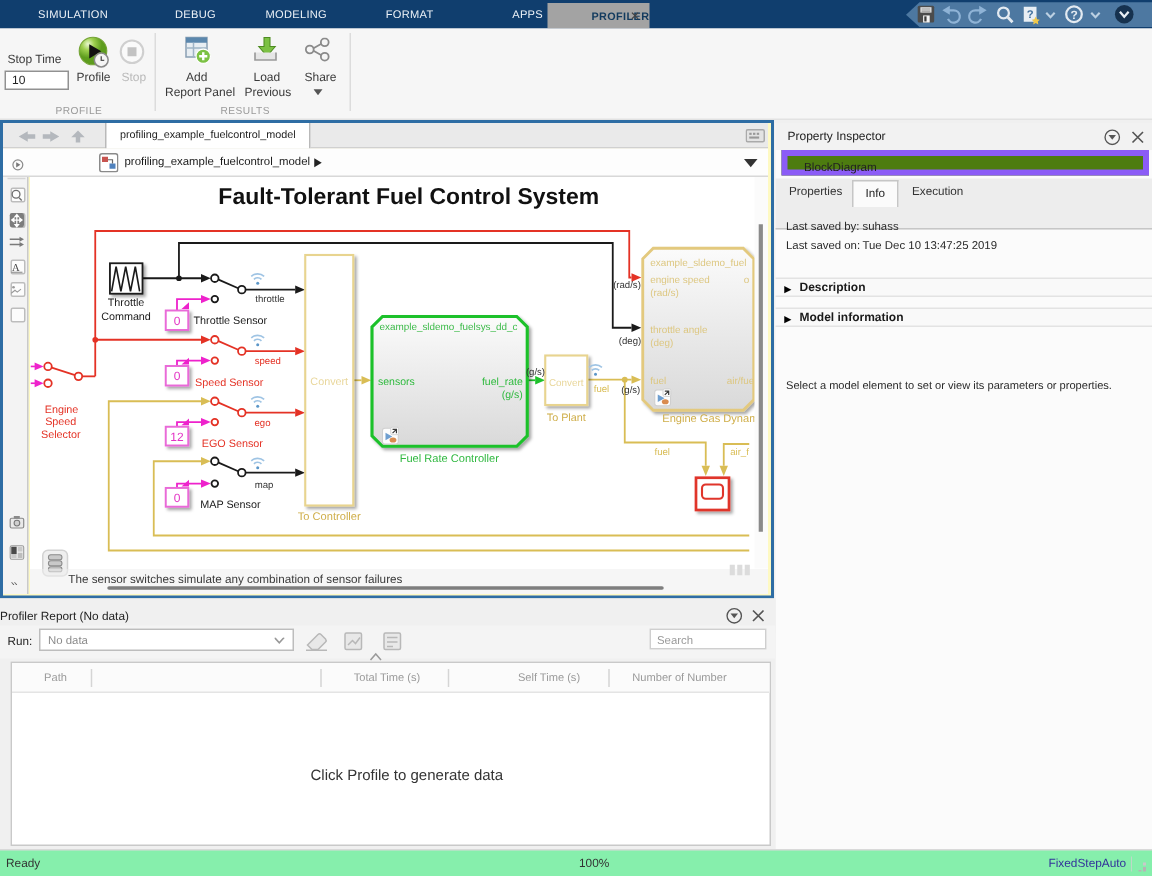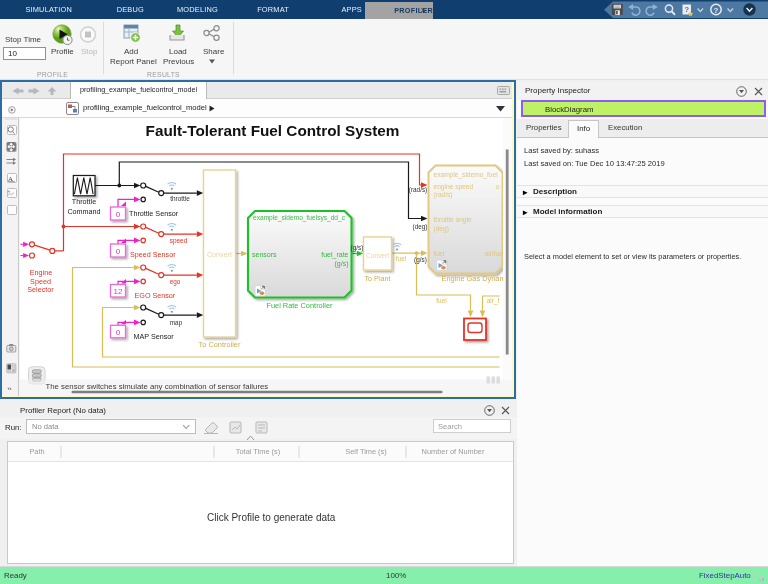--- a/index.html
+++ b/index.html
@@ -21,30 +21,30 @@
 
 #docwin{left:0;top:80px;width:515.5px;height:319px;background:#fef9c3;border:2.5px solid #2e6da4}
 #doctabs{position:absolute;left:0;top:0;width:510px;height:17px;background:#eaeaea;border-bottom:1px solid #d0d0d0}
 #dtab{position:absolute;left:68px;top:0;width:137px;height:17px;background:#fff;border-left:1px solid #b9b9b9;border-right:1px solid #b9b9b9;font-size:7.2px;color:#222;text-align:center;line-height:16px}
 #crumb{position:absolute;left:0;top:17px;width:510px;height:19px;background:#fdfdfd;border-bottom:1px solid #d8d8d8}
 #palette{position:absolute;left:0;top:36px;width:17px;height:277.5px;background:#f3f3f3;border-right:1px solid #c9c9c9}
 .pbox{position:absolute;left:4.5px;width:10px;height:10px;background:#fcfcfc;border:1px solid #bdbdbd;border-radius:1.5px}
 
 #pi{left:517px;top:82px;width:251px;height:484px;background:#fbfbfb}
 #pihead{position:absolute;left:0;top:0;width:251px;height:18px;background:#f2f2f2}
-#piname{position:absolute;left:4px;top:18px;width:245px;height:17px;background:#bef264;border:2px solid #8b5cf6;font-size:7.8px;color:#222;line-height:16px;padding-left:22px}
-#pitabs{position:absolute;left:0;top:37px;width:251px;height:19px;background:#ededed;border-bottom:1px solid #c6c6c6}
+#piname{position:absolute;left:4px;top:18px;width:245px;height:17px;background:#4d7c0f;border:4px solid #8b5cf6;font-size:7.8px;color:#222;line-height:16px;padding-left:11px}
+#pitabs{position:absolute;left:0;top:37px;width:251px;height:34px;background:#ededed;border-bottom:1px solid #c6c6c6}
 .pitab{position:absolute;top:0;height:19px;font-size:7.8px;color:#333;line-height:18px}
 #pitab-active{position:absolute;left:51px;top:38px;width:31px;height:18px;background:#fbfbfb;border:1px solid #c6c6c6;border-bottom:none;text-align:center;font-size:7.8px;color:#222;line-height:16px}
 .piline{position:absolute;font-size:7.6px;color:#2a2a2a}
 .pisec{position:absolute;left:0;width:251px;height:13px;background:#f9f9f9;border-top:1px solid #e3e3e3;border-bottom:1px solid #e3e3e3;font-size:8px;font-weight:bold;color:#1a1a1a;line-height:12px;padding-left:16px}
 .pisec:before{content:"\25B8";position:absolute;left:6px;top:0;font-size:8.5px;color:#000}
 
 #prof{left:0;top:399px;width:517px;height:167px;background:#f0f0f0}
-#profhead{position:absolute;left:0;top:0;width:517px;height:23px;background:#f0f0f0;font-size:7.9px;color:#222;line-height:23px;padding-left:20px}
+#profhead{position:absolute;left:0;top:0;width:517px;height:23px;background:#f0f0f0;font-size:7.9px;color:#222;line-height:23px;padding-left:0}
 #profbar{position:absolute;left:0;top:18px;width:517px;height:22px;background:#f4f4f4}
 #rundd{position:absolute;left:26px;top:2px;width:170px;height:15px;background:#fff;border:1px solid #bdbdbd;font-size:7.6px;color:#8a8a8a;line-height:14px;padding-left:5px}
 #searchbox{position:absolute;left:433px;top:2px;width:78px;height:14px;background:#fff;border:1px solid #cfcfcf;font-size:7.6px;color:#9a9a9a;line-height:13px;padding-left:4px}
 #proftable{position:absolute;left:7px;top:42px;width:507px;height:123px;background:#fff;border:1px solid #c9c9c9}
 #profthead{position:absolute;left:0;top:0;width:505px;height:20px;background:#fbfbfb;border-bottom:1px solid #e4e4e4}
 .th{position:absolute;top:0;height:20px;font-size:7.4px;color:#9a9a9a;line-height:20px;text-align:center}
 
 #status{left:0;top:566px;width:768px;height:28px;background:#86efac;border-top:1px solid #d9d9d9}
 .st{position:absolute;top:0;height:18px;line-height:18px;font-size:7.9px;color:#333}
 </style>

